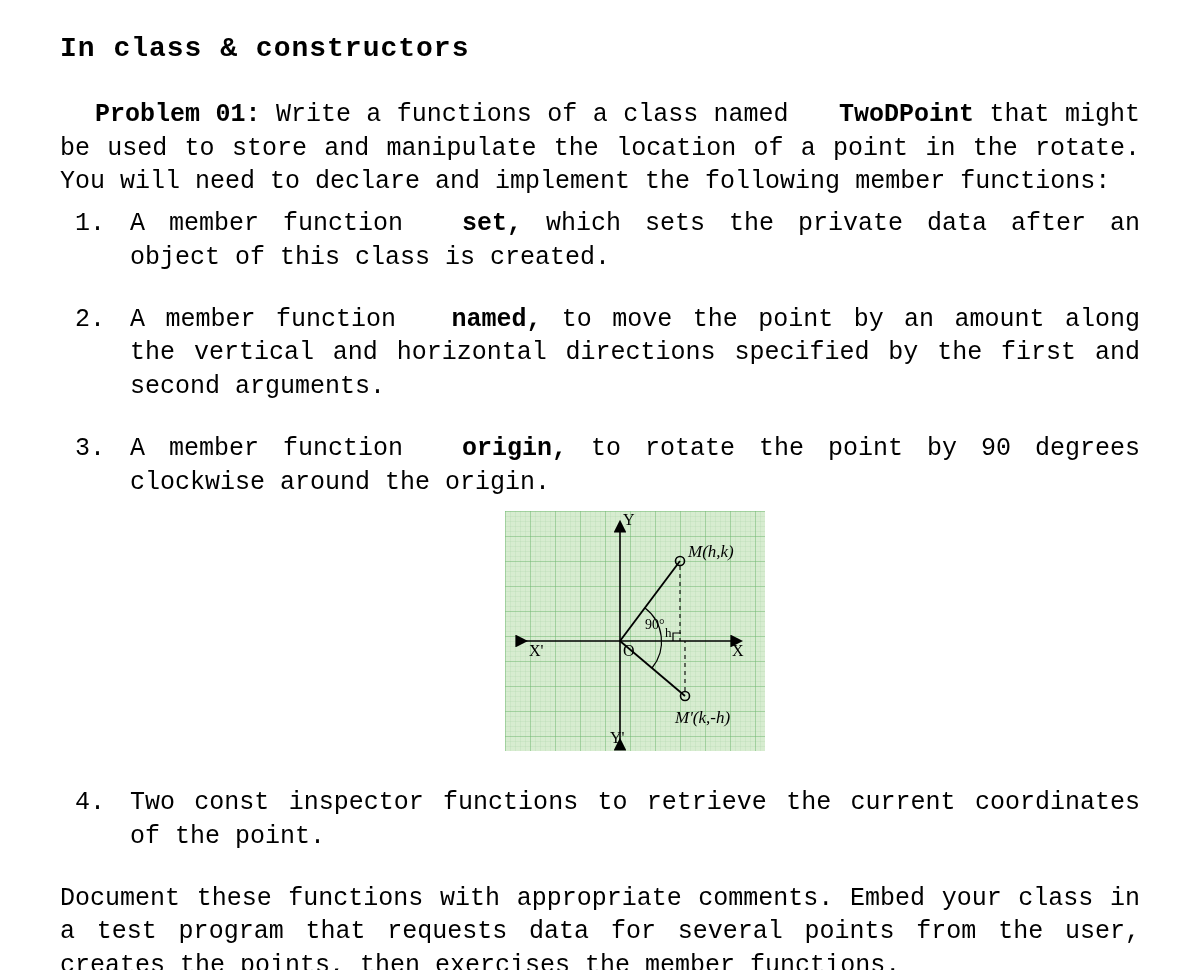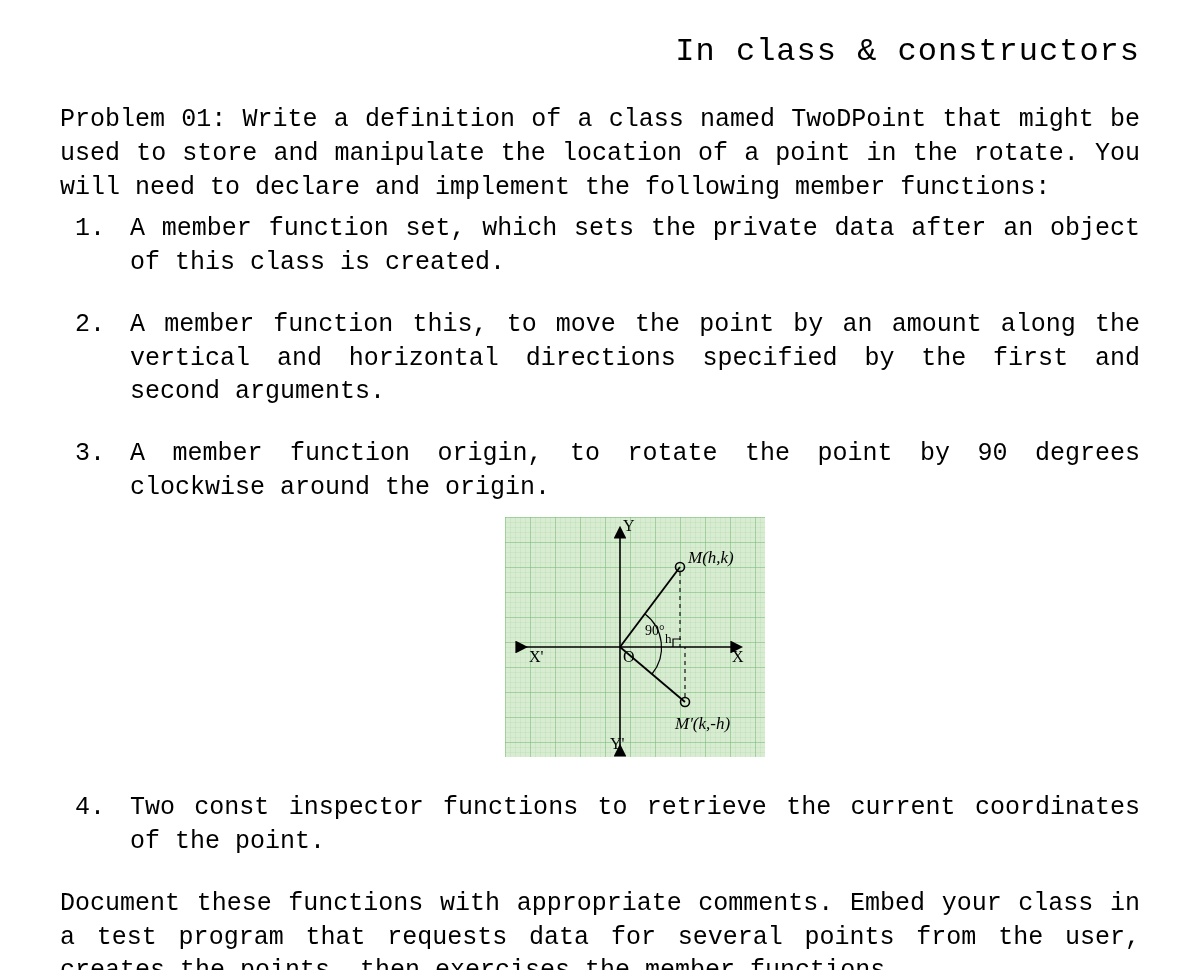--- a/index.html
+++ b/index.html
@@ -10,31 +10,31 @@
   }
   body {
     font-family: "Courier New", Courier, monospace;
     font-size: 25px;
     color: #000;
     padding: 30px 60px 40px 60px;
     box-sizing: border-box;
     line-height: 1.35;
   }
   .title {
-    text-align: right;
-    font-weight: normal;
-    font-size: 32px;
+    text-align: left;
+    font-weight: bold;
+    font-size: 28px;
     margin: 0 0 30px 0;
     letter-spacing: 1px;
   }
   .para {
     text-align: justify;
     margin: 0 0 8px 0;
   }
-  .bold { font-weight: normal; }
+  .bold { font-weight: bold; margin-left: 35px; }
   ol.funcs {
     margin: 0 0 0 0;
     padding-left: 60px;
   }
   ol.funcs > li {
     text-align: justify;
     padding-left: 10px;
     margin-bottom: 28px;
   }
   ol.funcs > li:last-child {
@@ -48,29 +48,29 @@
   .fig {
     display: inline-block;
   }
 </style>
 </head>
 <body>
 
 <div class="title">In class &amp; constructors</div>
 
 <p class="para">
-  <span class="bold">Problem 01:</span><span> Write a definition of a class named </span><span class="bold">TwoDPoint</span><span> that might be used to store and manipulate the location of a point in the rotate. You will need to declare and implement the following member functions:</span>
+  <span class="bold">Problem 01:</span><span> Write a functions of a class named </span><span class="bold">TwoDPoint</span><span> that might be used to store and manipulate the location of a point in the rotate. You will need to declare and implement the following member functions:</span>
 </p>
 
 <ol class="funcs">
   <li>
     <span>A member function </span><span class="bold">set,</span><span> which sets the private data after an object of this class is created.</span>
   </li>
   <li>
-    <span>A member function </span><span class="bold">this,</span><span> to move the point by an amount along the vertical and horizontal directions specified by the first and second arguments.</span>
+    <span>A member function </span><span class="bold">named,</span><span> to move the point by an amount along the vertical and horizontal directions specified by the first and second arguments.</span>
   </li>
   <li>
     <span>A member function </span><span class="bold">origin,</span><span> to rotate the point by 90 degrees clockwise around the origin.</span>
     <div class="fig-wrap">
       <span class="fig">
         <svg width="260" height="240" viewBox="0 0 260 240">
           <defs>
             <pattern id="smallGrid" width="5" height="5" patternUnits="userSpaceOnUse">
               <path d="M 5 0 L 0 0 0 5" fill="none" stroke="#9fcf9f" stroke-width="0.4"></path>
             </pattern>

